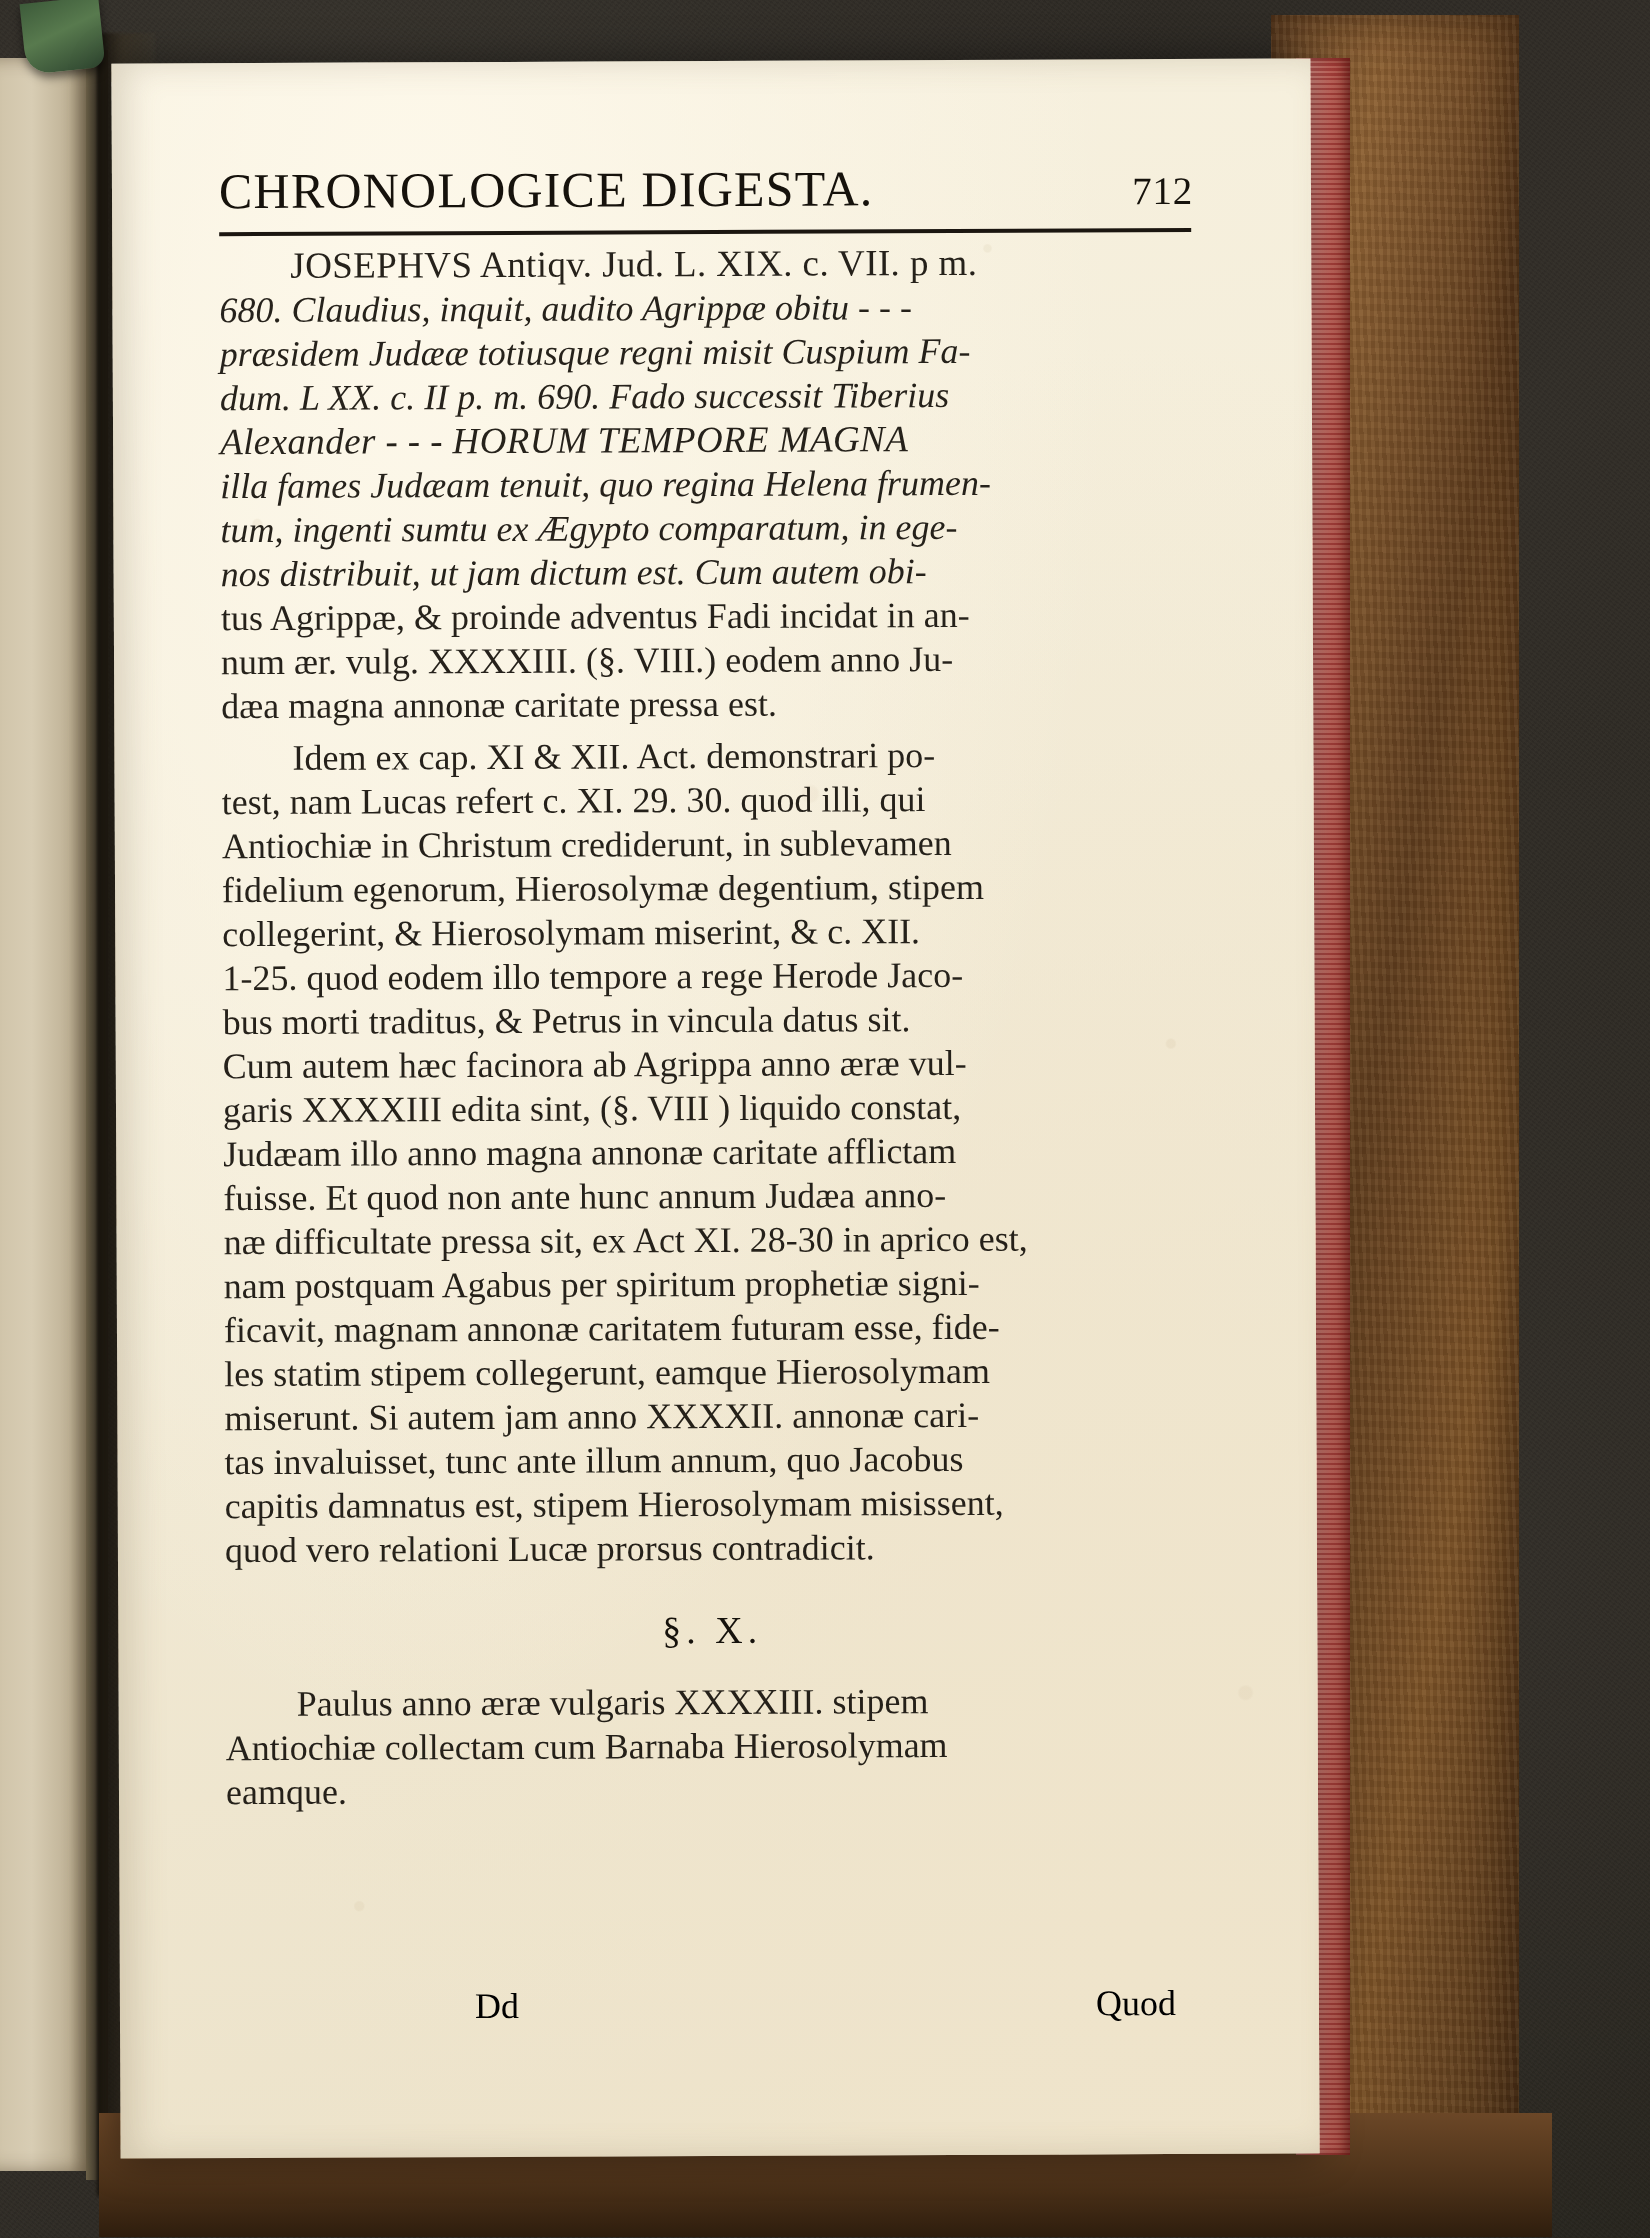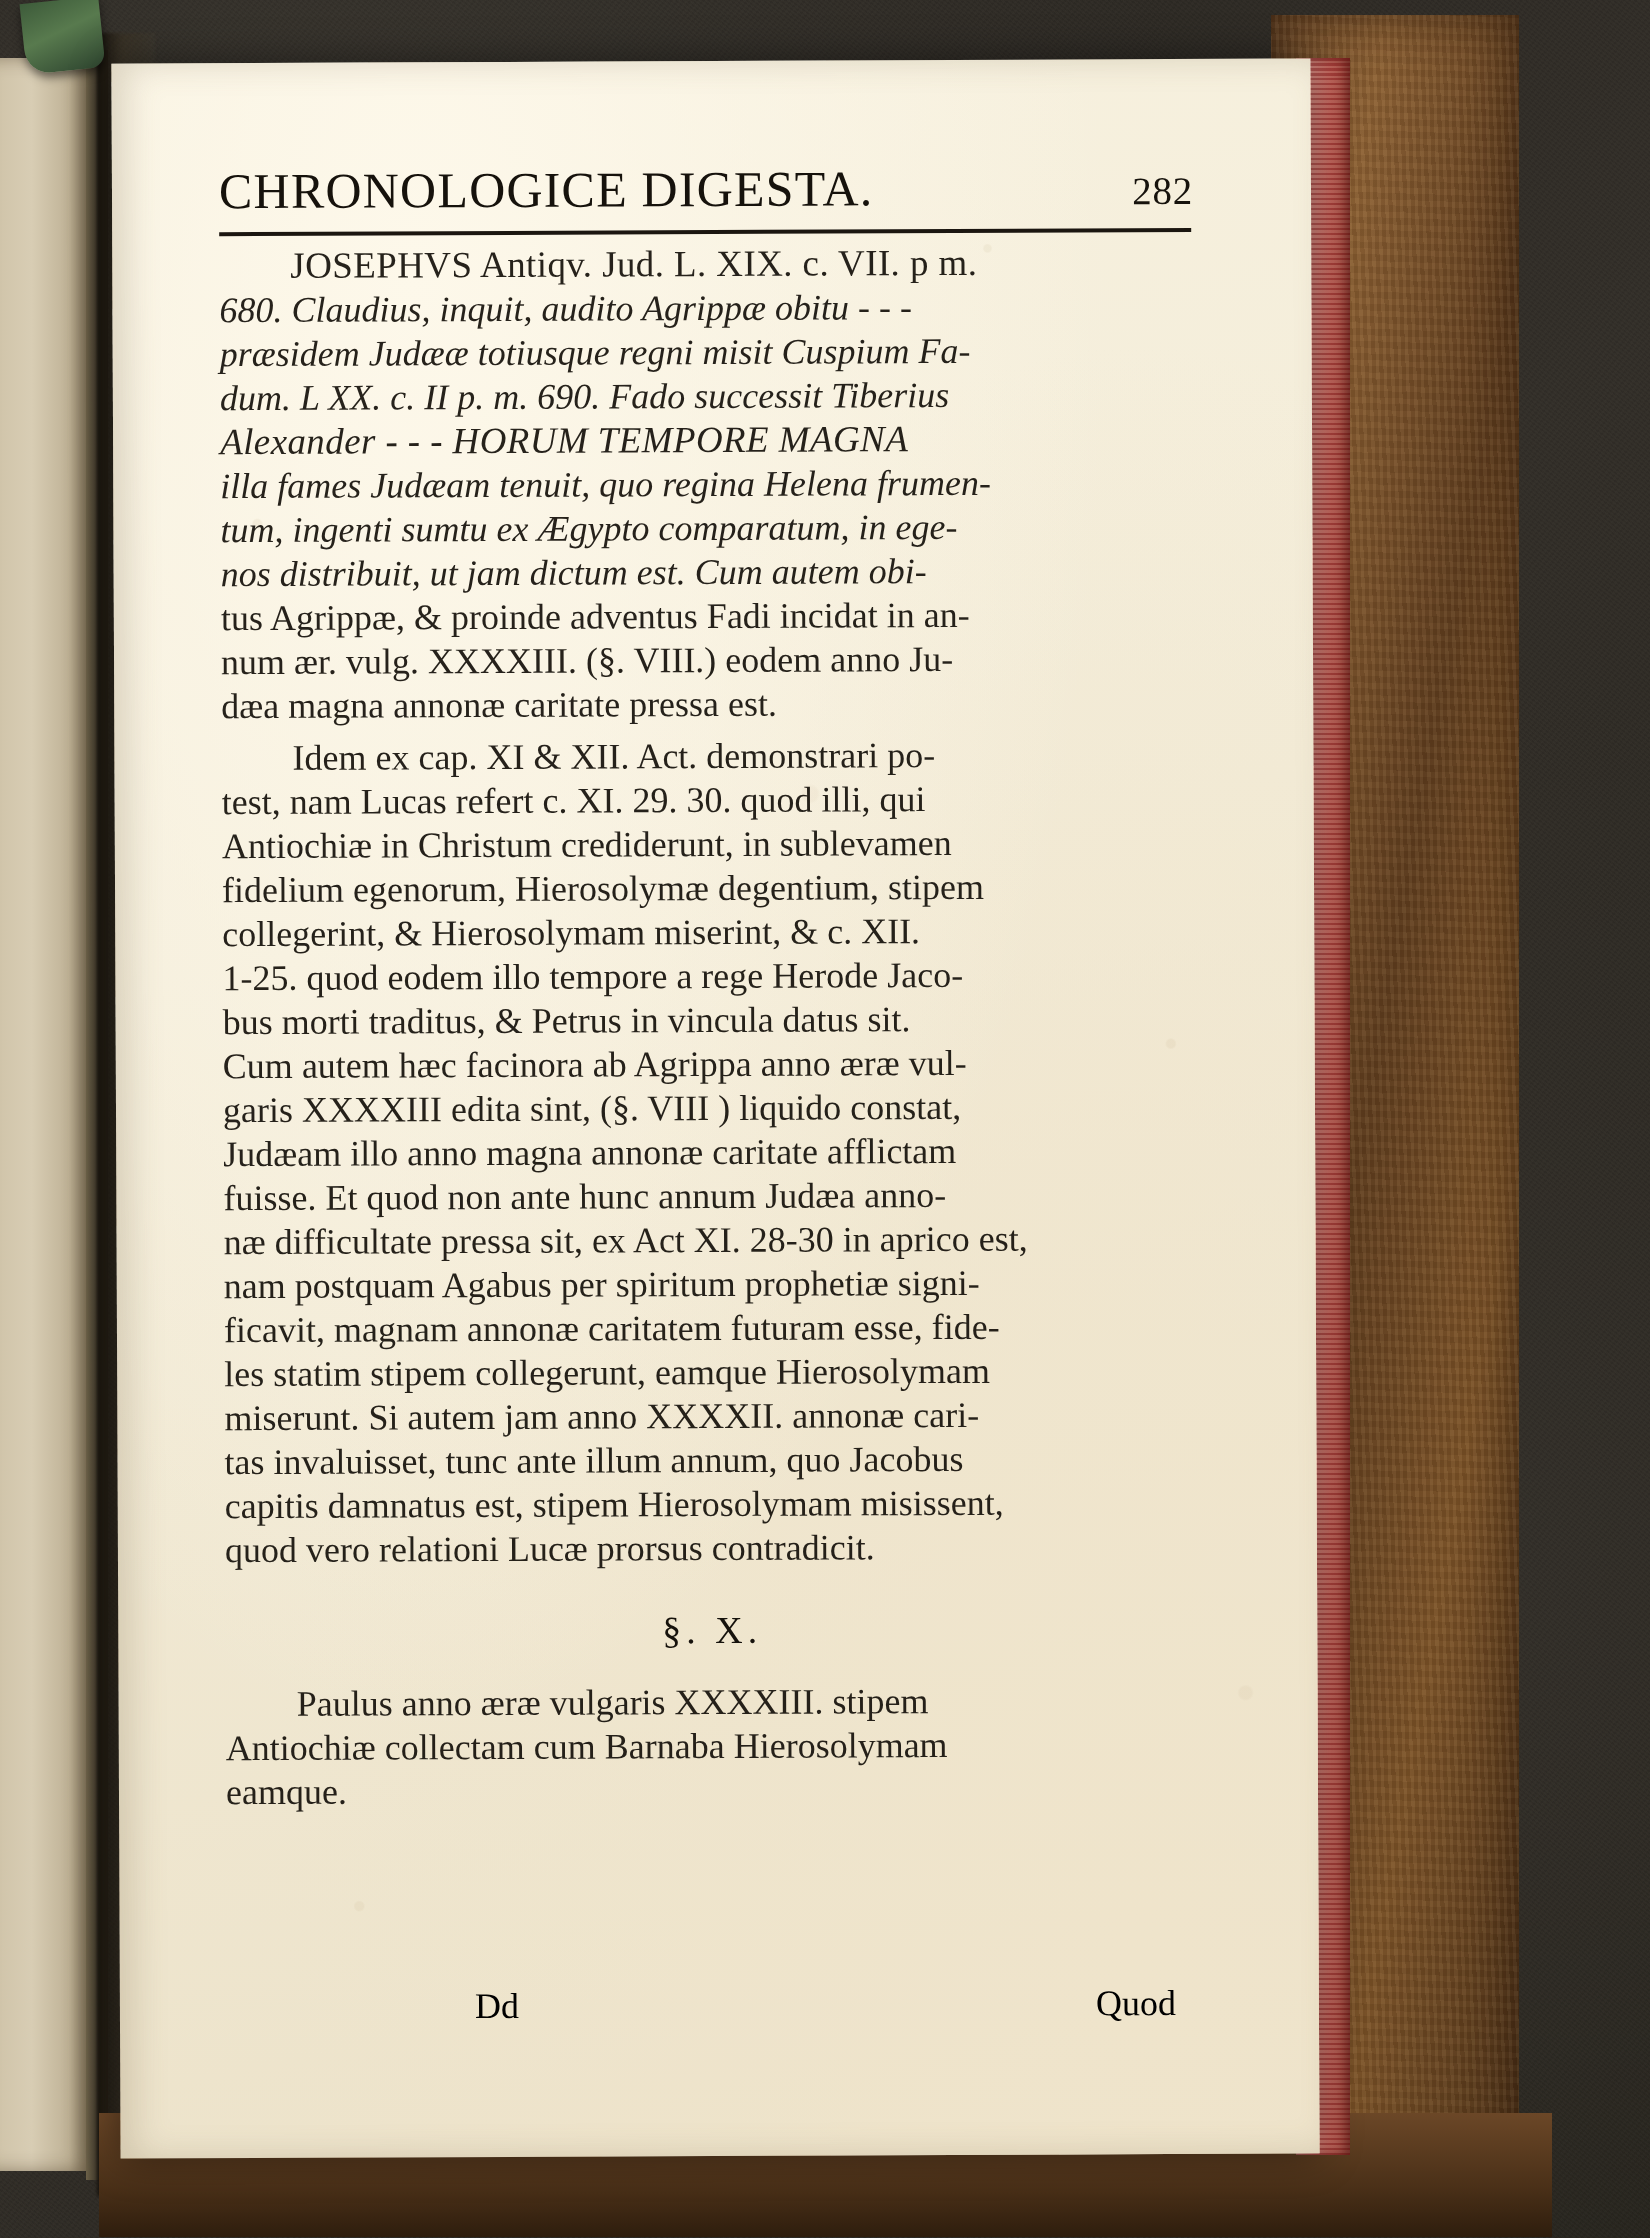--- a/index.html
+++ b/index.html
@@ -231,21 +231,21 @@
   <div id="cover-bottom"></div>
   <div id="fore-edge"></div>
 
   <div id="page">
     <div id="page-foxing"></div>
 
     <div class="text-block">
 
       <div id="header-row">
         <div id="running-head">CHRONOLOGICE DIGESTA.</div>
-        <div id="folio">282</div>
+        <div id="folio">712</div>
       </div>
       <div id="rule"></div>
 
       <p class="para indent ink-fade">
         <span class="caps-big">JOSEPHVS Antiqv. Jud. L. XIX. c. VII. p m.</span><br>
         <span class="it">680. Claudius, inquit, audito Agrippæ obitu - - -</span><br>
         <span class="it">præsidem Judææ totiusque regni misit Cuspium Fa-</span><br>
         <span class="it">dum. L XX. c. II p. m. 690. Fado successit Tiberius</span><br>
         <span class="it caps-big">Alexander - - - HORUM TEMPORE MAGNA</span><br>
         <span class="it">illa fames Judæam tenuit, quo regina Helena frumen-</span><br>

